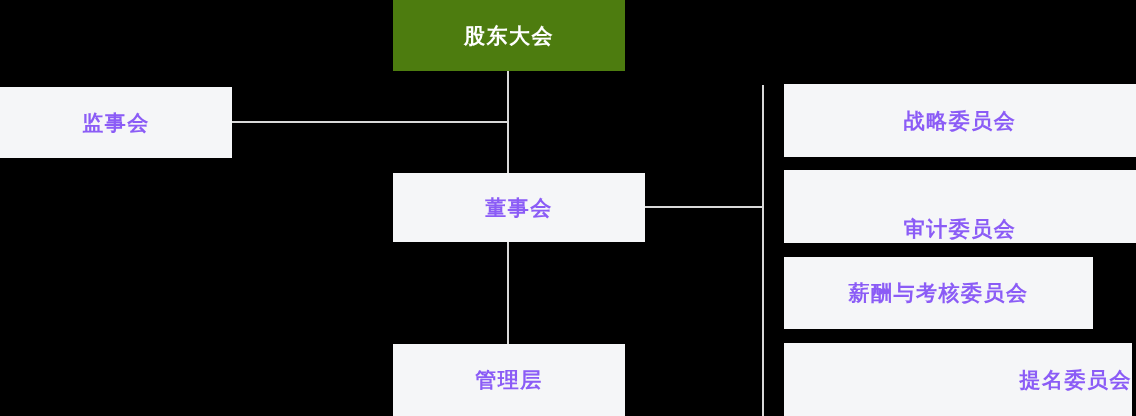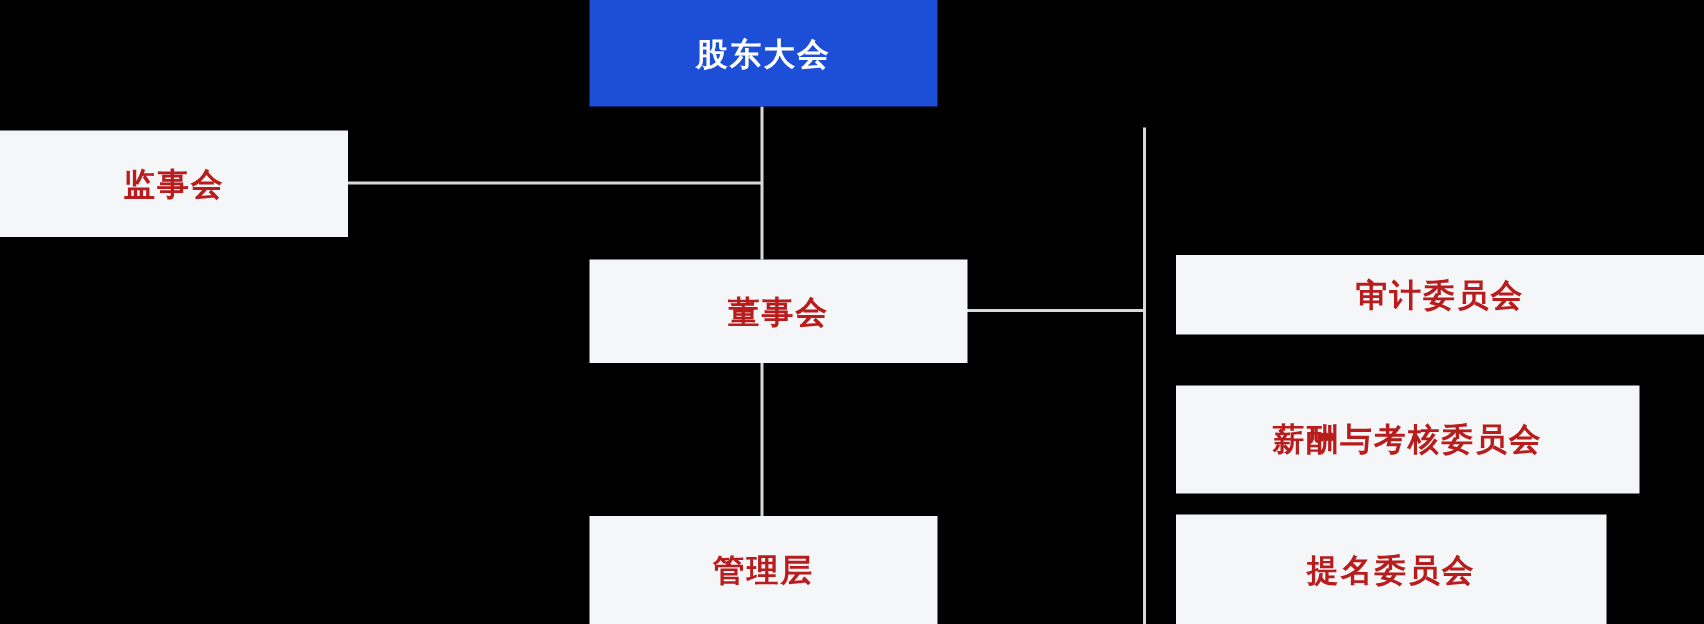--- a/index.html
+++ b/index.html
@@ -11,51 +11,51 @@
     position: relative;
     width: 1136px;
     height: 416px;
     background: #000000;
     overflow: hidden;
     font-family: "Liberation Sans", "DejaVu Sans", sans-serif;
   }
   .node {
     position: absolute;
     background: #F5F6F8;
-    color: #b91c1c;
+    color: #8b5cf6;
     display: flex;
     align-items: center;
     justify-content: center;
     font-size: 21px;
     font-weight: 700;
     letter-spacing: 1.5px;
     box-sizing: border-box;
   }
   .node.primary {
-    background: #1d4ed8;
+    background: #4d7c0f;
     color: #FFFFFF;
   }
   .connector {
     position: absolute;
     background: #D9D9D9;
   }
 
   
   .node-shareholders { left: 393px; top: 0;     width: 232px; height: 71px; }
   .node-board        { left: 393px; top: 173px; width: 252px; height: 69px; }
   .node-management   { left: 393px; top: 344px; width: 232px; height: 72px; }
 
   
   .node-supervisors  { left: 0;     top: 87px;  width: 232px; height: 71px; }
 
   
   .node-strategy     { left: 784px; top: 84px;  width: 352px; height: 73px; }
-  .node-audit        { left: 784px; top: 170px; width: 352px; height: 53px; }
+  .node-audit        { left: 784px; top: 170px; width: 352px; height: 73px; align-items: flex-end; }
   .node-compensation { left: 784px; top: 257px; width: 309px; height: 72px; }
-  .node-nomination   { left: 784px; top: 343px; width: 287px; height: 73px; }
+  .node-nomination   { left: 784px; top: 343px; width: 348px; height: 73px; justify-content: flex-end; }
 
   
   .line-v-top        { left: 507px; top: 71px;  width: 2px;   height: 102px; } 
   .line-v-bottom     { left: 507px; top: 242px; width: 2px;   height: 102px; } 
   .line-h-left       { left: 232px; top: 121px; width: 276px; height: 2px;  }  
   .line-h-right      { left: 625px; top: 206px; width: 138px; height: 2px;  }  
   .line-v-right      { left: 762px; top: 85px;  width: 2px;   height: 331px; } 
 </style>
 </head>
 <body>
@@ -77,20 +77,23 @@
   </div>
 
   <div class="node node-board">
     <span>董事会</span>
   </div>
 
   <div class="node node-management">
     <span>管理层</span>
   </div>
 
+  <div class="node node-strategy">
+    <span>战略委员会</span>
+  </div>
 
   <div class="node node-audit">
     <span>审计委员会</span>
   </div>
 
   <div class="node node-compensation">
     <span>薪酬与考核委员会</span>
   </div>
 
   <div class="node node-nomination">

